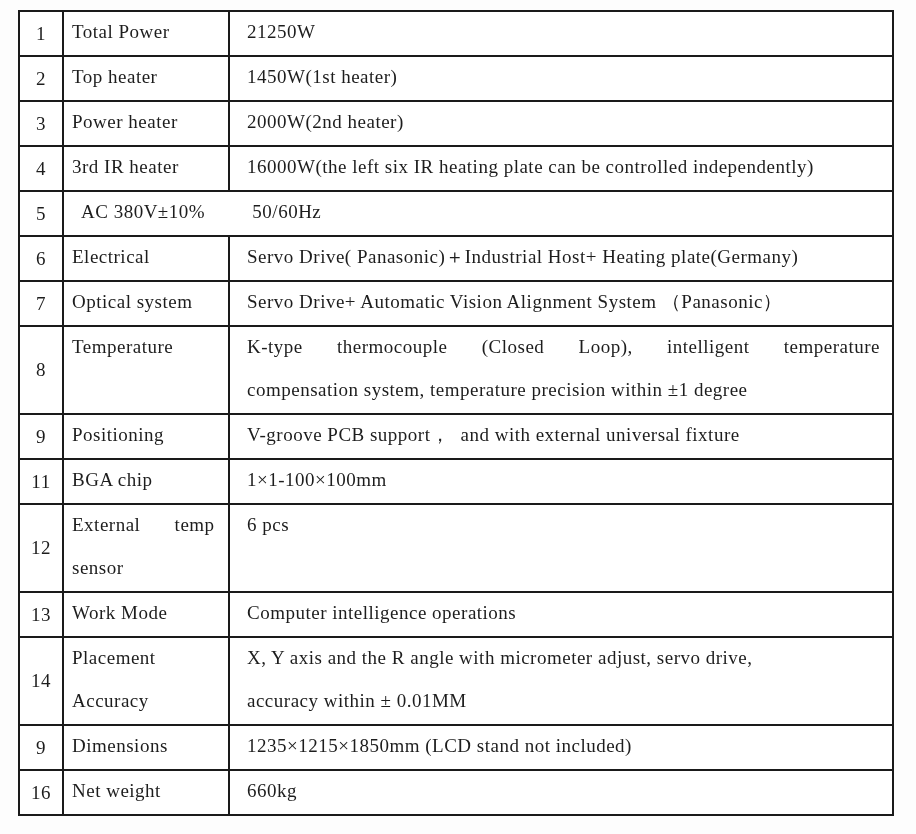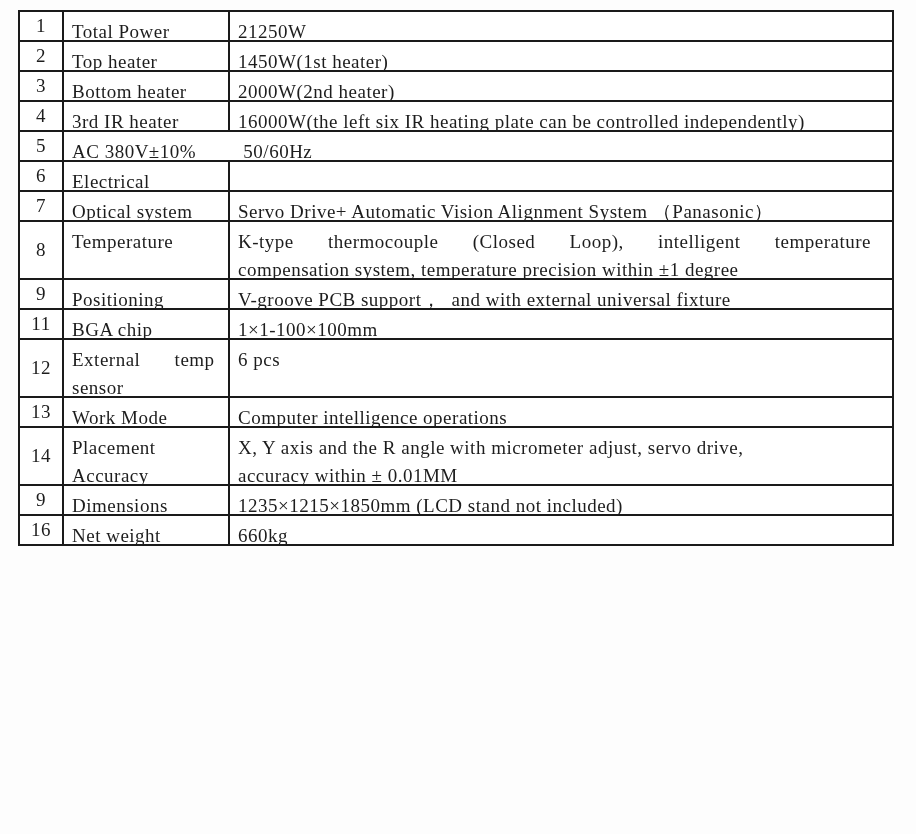--- a/index.html
+++ b/index.html
@@ -50,26 +50,26 @@
     padding: 0;
   }
   .c-label {
     width: 166px;
     flex: 0 0 166px;
     border-right: 2px solid #1a1a1a;
     padding: 0 8px;
   }
   .c-value {
     flex: 1 1 auto;
-    padding: 0 8px;
+    padding: 0 17px;
     min-width: 0;
   }
   .ln {
     line-height: 39px;
-    height: 28px;
+    height: 43px;
     white-space: pre;
     overflow: visible;
   }
   .ln.spread {
     word-spacing: 29px;
   }
 </style>
 </head>
 <body>
 
@@ -89,21 +89,21 @@
         <div class="cell c-label">
           <div class="ln">Top heater</div>
         </div>
         <div class="cell c-value">
           <div class="ln">1450W(1st heater)</div>
         </div>
       </div>
       <div class="row">
         <div class="cell c-num">3</div>
         <div class="cell c-label">
-          <div class="ln">Bottom heater</div>
+          <div class="ln">Power heater</div>
         </div>
         <div class="cell c-value">
           <div class="ln">2000W(2nd heater)</div>
         </div>
       </div>
       <div class="row">
         <div class="cell c-num">4</div>
         <div class="cell c-label">
           <div class="ln">3rd IR heater</div>
         </div>
@@ -114,20 +114,23 @@
       <div class="row">
         <div class="cell c-num">5</div>
         <div class="cell c-value">
           <div class="ln">AC 380V±10%         50/60Hz</div>
         </div>
       </div>
       <div class="row">
         <div class="cell c-num">6</div>
         <div class="cell c-label">
           <div class="ln">Electrical</div>
+        </div>
+        <div class="cell c-value">
+          <div class="ln">Servo Drive( Panasonic)＋Industrial Host+ Heating plate(Germany)</div>
         </div>
       </div>
       <div class="row">
         <div class="cell c-num">7</div>
         <div class="cell c-label">
           <div class="ln">Optical system</div>
         </div>
         <div class="cell c-value">
           <div class="ln">Servo Drive+ Automatic Vision Alignment System （Panasonic）</div>
         </div>

